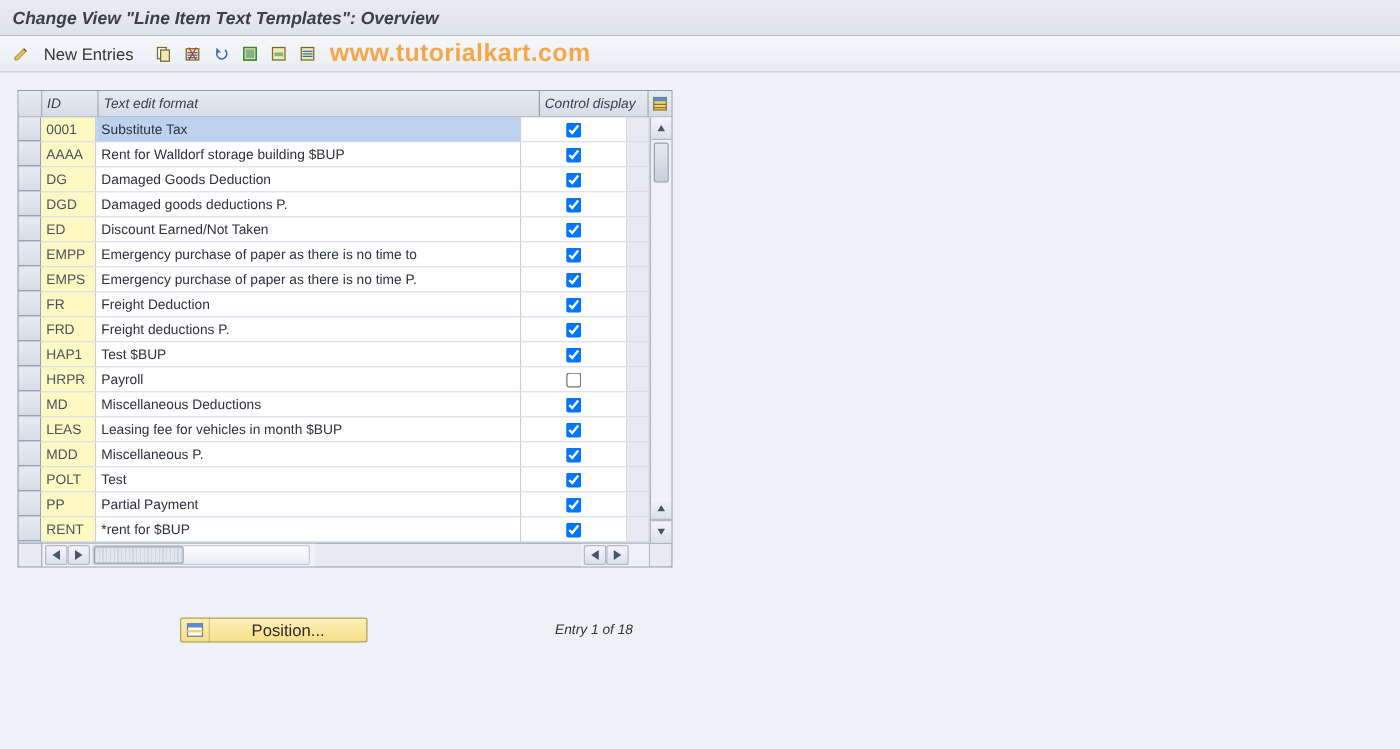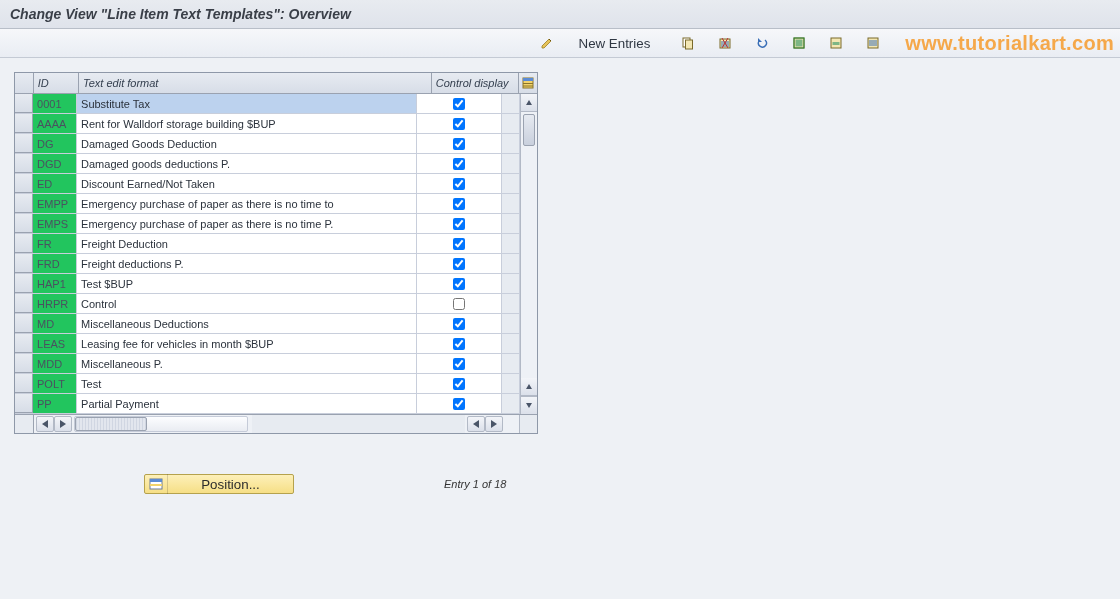--- a/index.html
+++ b/index.html
@@ -27,22 +27,21 @@
     color: #3a3f48;
   }
 
   
   .toolbar {
     height: 28px;
     background: linear-gradient(#f6f7fa, #e9edf3);
     border-bottom: 1px solid #c4cad4;
     display: flex; align-items: center;
     padding: 0 6px;
-    gap: 15px;
-    justify-content: flex-end;
+    gap: 1px;
   }
   .tb-btn {
     height: 20px; min-width: 20px;
     border: 1px solid transparent;
     background: transparent;
     display: inline-flex; align-items: center; justify-content: center;
     padding: 0 3px;
     border-radius: 2px;
   }
   .tb-text { padding: 0 8px 0 2px; color:#2f3743;}
@@ -103,21 +102,21 @@
     background:#fff;
     font-size:11px; color:#2b323c;
     overflow:hidden; white-space:nowrap;
   }
   .cell.sel {
     width:18px; padding:0;
     background: linear-gradient(#e7ebf1,#d7dde7);
     border-right:1px solid #9aa2b0;
     border-bottom:1px solid #9aa2b0;
   }
-  .cell.id { width:37px; background:#22c55e; color:#4a5260;}
+  .cell.id { width:37px; background:#fef9c3; color:#4a5260;}
   .cell.text { width:350px; }
   .cell.ctrl { width:80px; justify-content:center; }
   .cell.cfg { width:18px; padding:0; background:#e7ebf1;}
 
   .cell.text.selected {
     background:#bcd2ee;
   }
   input.chk {
     width:12px; height:12px; margin:0;
   }
@@ -372,21 +371,21 @@
             <div class="cell id">HAP1</div>
             <div class="cell text">Test $BUP</div>
             <div class="cell ctrl">
               <input type="checkbox" class="chk" checked="" style="">
             </div>
             <div class="cell cfg"></div>
           </div>
           <div class="grow">
             <div class="cell sel"></div>
             <div class="cell id">HRPR</div>
-            <div class="cell text">Control</div>
+            <div class="cell text">Payroll</div>
             <div class="cell ctrl">
               <input type="checkbox" class="chk" style="">
             </div>
             <div class="cell cfg"></div>
           </div>
           <div class="grow">
             <div class="cell sel"></div>
             <div class="cell id">MD</div>
             <div class="cell text">Miscellaneous Deductions</div>
             <div class="cell ctrl">
@@ -418,20 +417,29 @@
             <div class="cell text">Test</div>
             <div class="cell ctrl">
               <input type="checkbox" class="chk" checked="" style="">
             </div>
             <div class="cell cfg"></div>
           </div>
           <div class="grow">
             <div class="cell sel"></div>
             <div class="cell id">PP</div>
             <div class="cell text">Partial Payment</div>
+            <div class="cell ctrl">
+              <input type="checkbox" class="chk" checked="" style="">
+            </div>
+            <div class="cell cfg"></div>
+          </div>
+          <div class="grow">
+            <div class="cell sel"></div>
+            <div class="cell id">RENT</div>
+            <div class="cell text">*rent for $BUP</div>
             <div class="cell ctrl">
               <input type="checkbox" class="chk" checked="" style="">
             </div>
             <div class="cell cfg"></div>
           </div>
         </div>
       <div class="vscroll">
         <div class="vsbtn">
             <span class="tri sm up"></span>
           </div>

